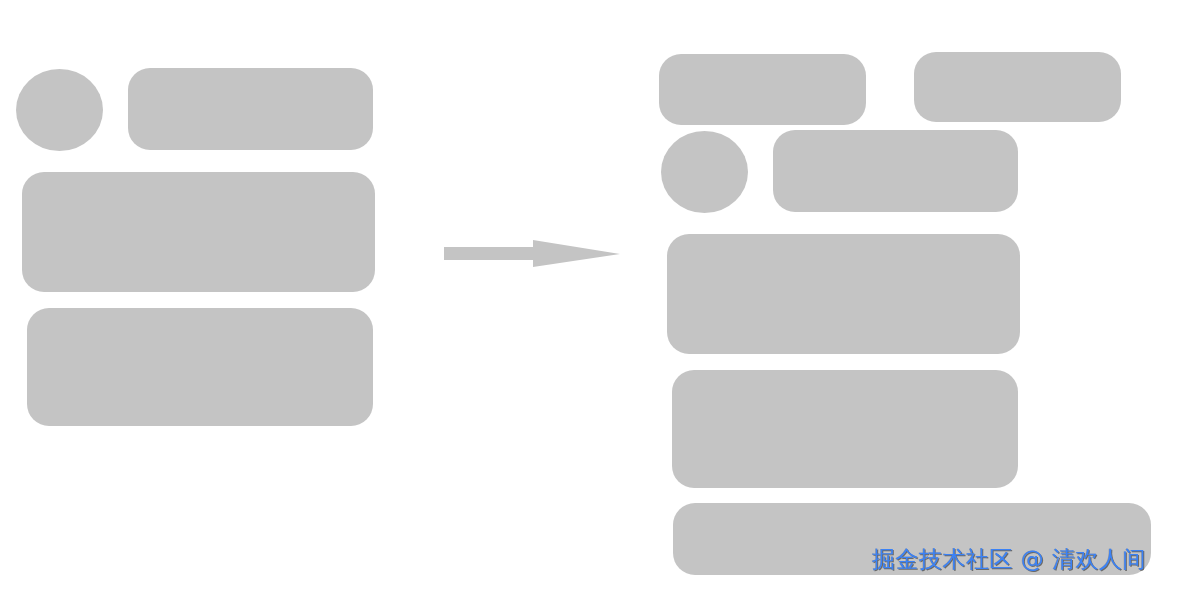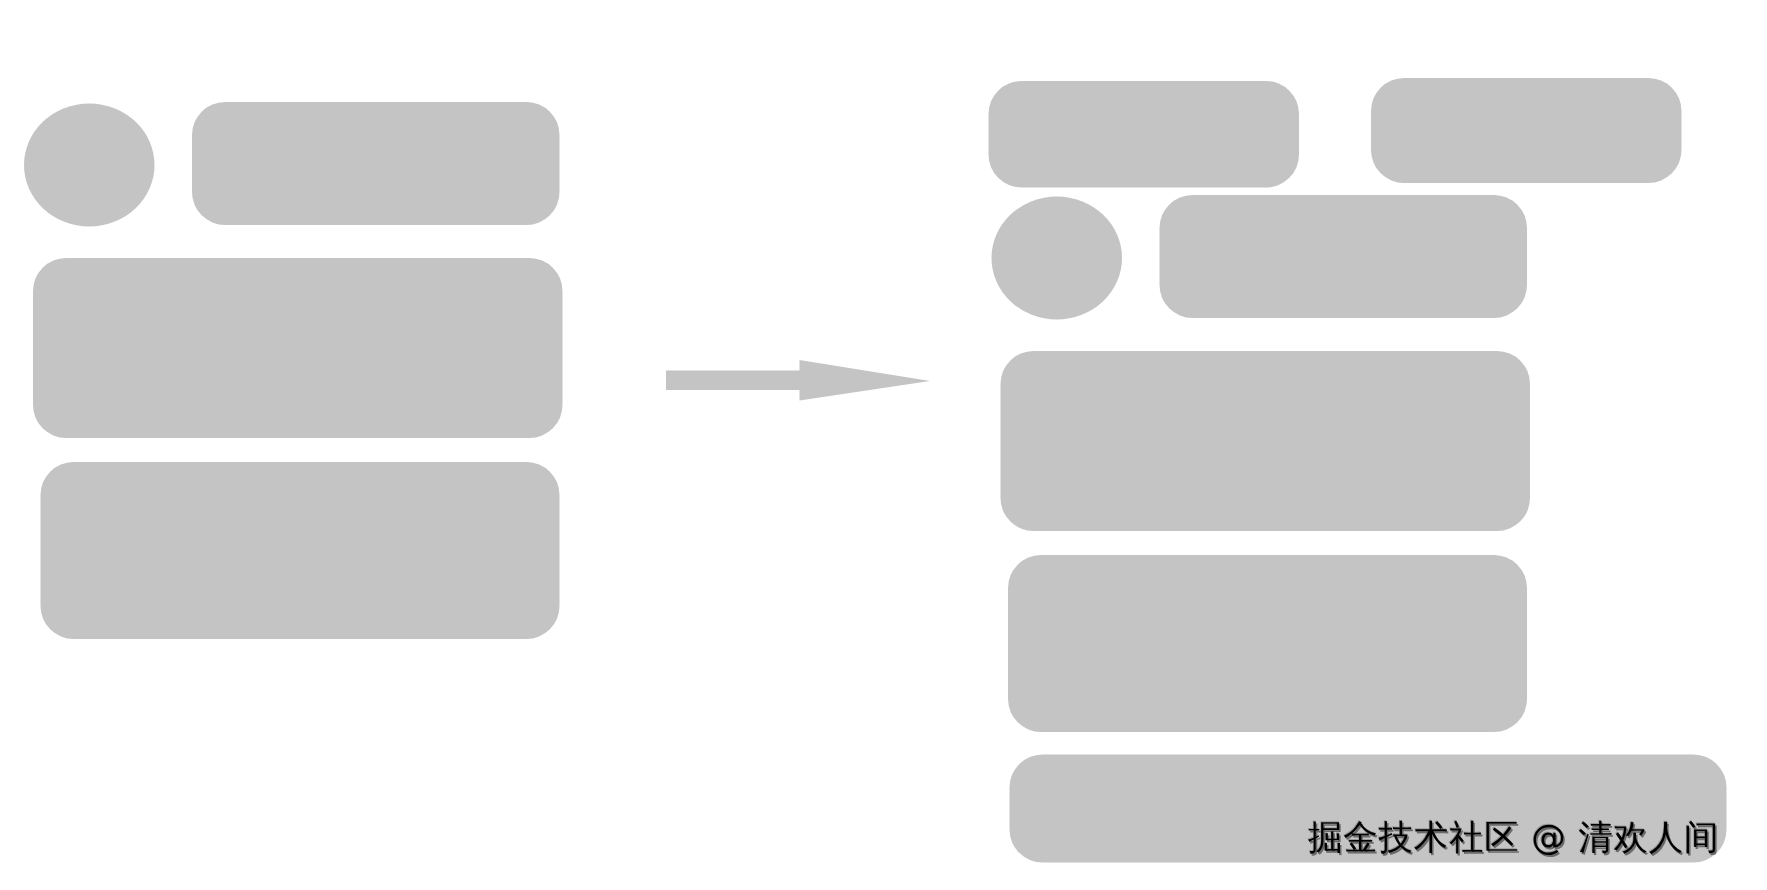--- a/index.html
+++ b/index.html
@@ -31,21 +31,21 @@
       top: 236px;
       width: 184px;
       height: 36px;
     }
     .watermark {
       position: absolute;
       left: 872px;
       top: 544px;
       font-size: 23px;
       line-height: 30px;
-      color: #000000;
+      color: #3b82f6;
       letter-spacing: 0.5px;
       white-space: nowrap;
       text-shadow: 1px 1px 0 #6a6a6a, -0.5px -0.5px 0 #9a9a9a;
     }
   </style>
 </head>
 <body>
 
 <div class="canvas">
 

